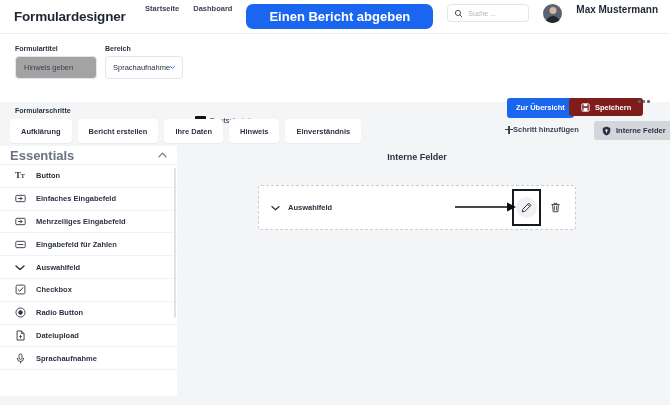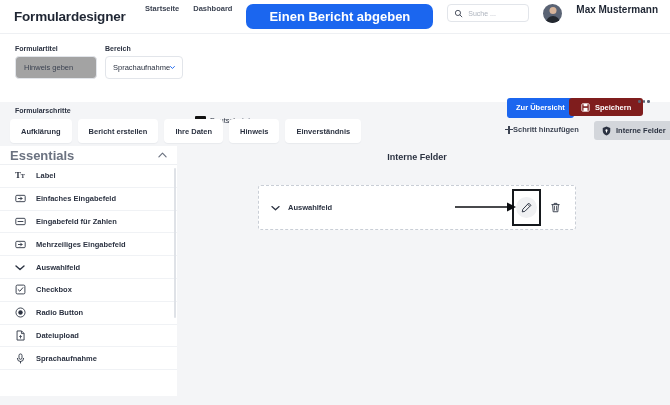--- a/index.html
+++ b/index.html
@@ -259,51 +259,51 @@
       </svg>
     </div>
 
     <div class="sb-item">
       <span class="ic">
         <svg width="11" height="11" viewBox="0 0 16 16">
             <text x="0" y="12" font-family="Liberation Serif, serif" font-size="13" font-weight="700" fill="#2b3241">T</text>
             <text x="8.5" y="12" font-family="Liberation Serif, serif" font-size="9" font-weight="700" fill="#2b3241">T</text>
           </svg>
       </span>
-      <span class="lbl">Label</span>
+      <span class="lbl">Button</span>
     </div>
 
     <div class="sb-item">
       <span class="ic">
         <svg width="11" height="11" viewBox="0 0 16 16">
             <rect x="1.2" y="3.4" width="13.6" height="9.2" rx="1.4" fill="none" stroke="#2b3241" stroke-width="1.3"></rect>
             <path d="M5 8 H10 M8 5.8 L10.2 8 L8 10.2" fill="none" stroke="#2b3241" stroke-width="1.3" stroke-linecap="round" stroke-linejoin="round"></path>
           </svg>
       </span>
       <span class="lbl">Einfaches Eingabefeld</span>
     </div>
 
     <div class="sb-item">
       <span class="ic">
         <svg width="11" height="11" viewBox="0 0 16 16">
             <rect x="1.2" y="3.4" width="13.6" height="9.2" rx="1.4" fill="none" stroke="#2b3241" stroke-width="1.3"></rect>
+            <path d="M5 8 H10 M8 5.8 L10.2 8 L8 10.2" fill="none" stroke="#2b3241" stroke-width="1.3" stroke-linecap="round" stroke-linejoin="round"></path>
+          </svg>
+      </span>
+      <span class="lbl">Mehrzeiliges Eingabefeld</span>
+    </div>
+
+    <div class="sb-item">
+      <span class="ic">
+        <svg width="11" height="11" viewBox="0 0 16 16">
+            <rect x="1.2" y="3.4" width="13.6" height="9.2" rx="1.4" fill="none" stroke="#2b3241" stroke-width="1.3"></rect>
             <path d="M4.4 8 H11.6" stroke="#2b3241" stroke-width="1.3" stroke-linecap="round"></path>
           </svg>
       </span>
       <span class="lbl">Eingabefeld für Zahlen</span>
-    </div>
-
-    <div class="sb-item">
-      <span class="ic">
-        <svg width="11" height="11" viewBox="0 0 16 16">
-            <rect x="1.2" y="3.4" width="13.6" height="9.2" rx="1.4" fill="none" stroke="#2b3241" stroke-width="1.3"></rect>
-            <path d="M5 8 H10 M8 5.8 L10.2 8 L8 10.2" fill="none" stroke="#2b3241" stroke-width="1.3" stroke-linecap="round" stroke-linejoin="round"></path>
-          </svg>
-      </span>
-      <span class="lbl">Mehrzeiliges Eingabefeld</span>
     </div>
 
     <div class="sb-item">
       <span class="ic">
         <svg width="10" height="7" viewBox="0 0 10 6">
             <path d="M1 1.4 L5 5 L9 1.4" fill="none" stroke="#2b3241" stroke-width="1.4" stroke-linecap="round" stroke-linejoin="round"></path>
           </svg>
       </span>
       <span class="lbl">Auswahlfeld</span>
     </div>

